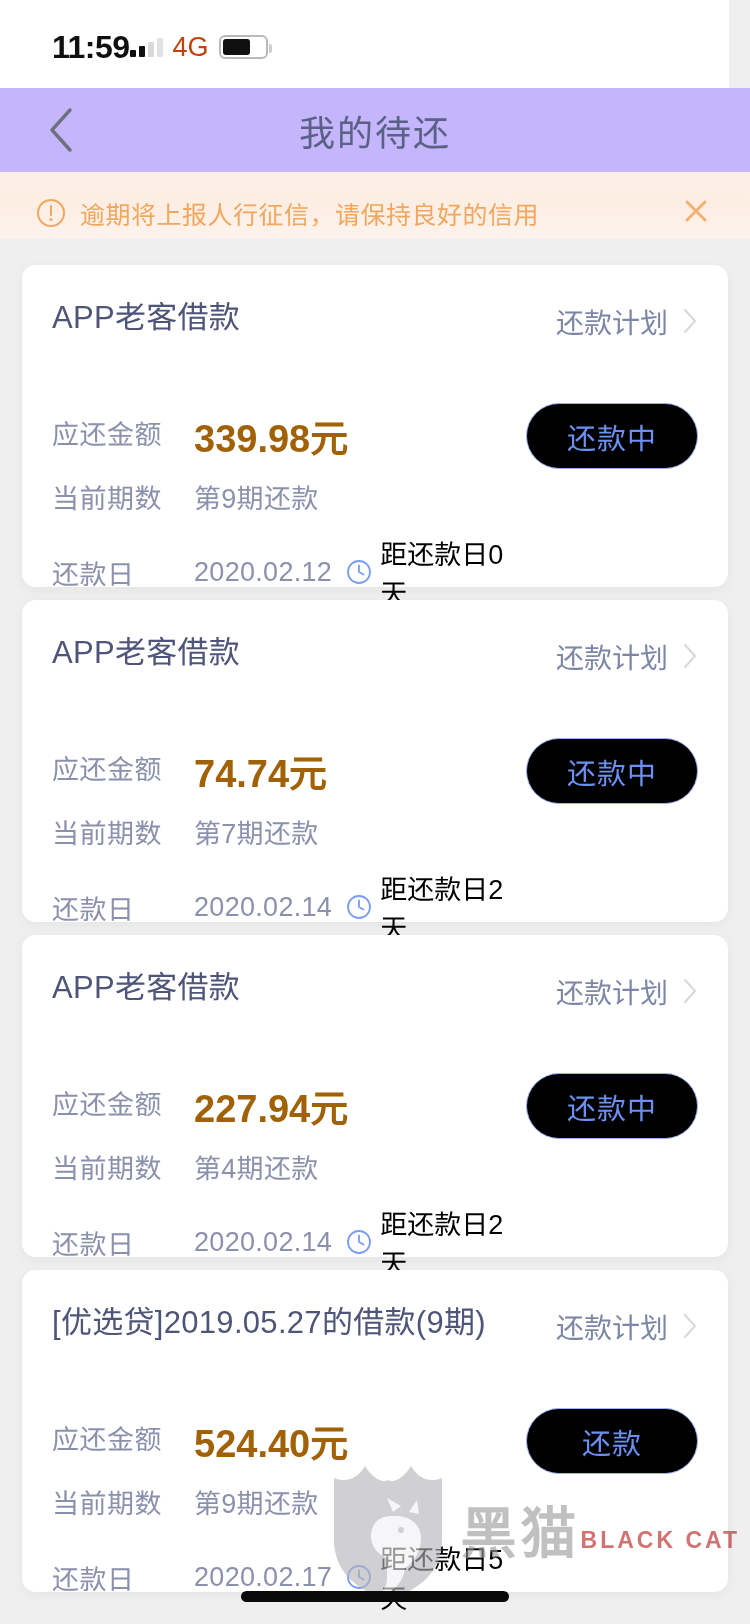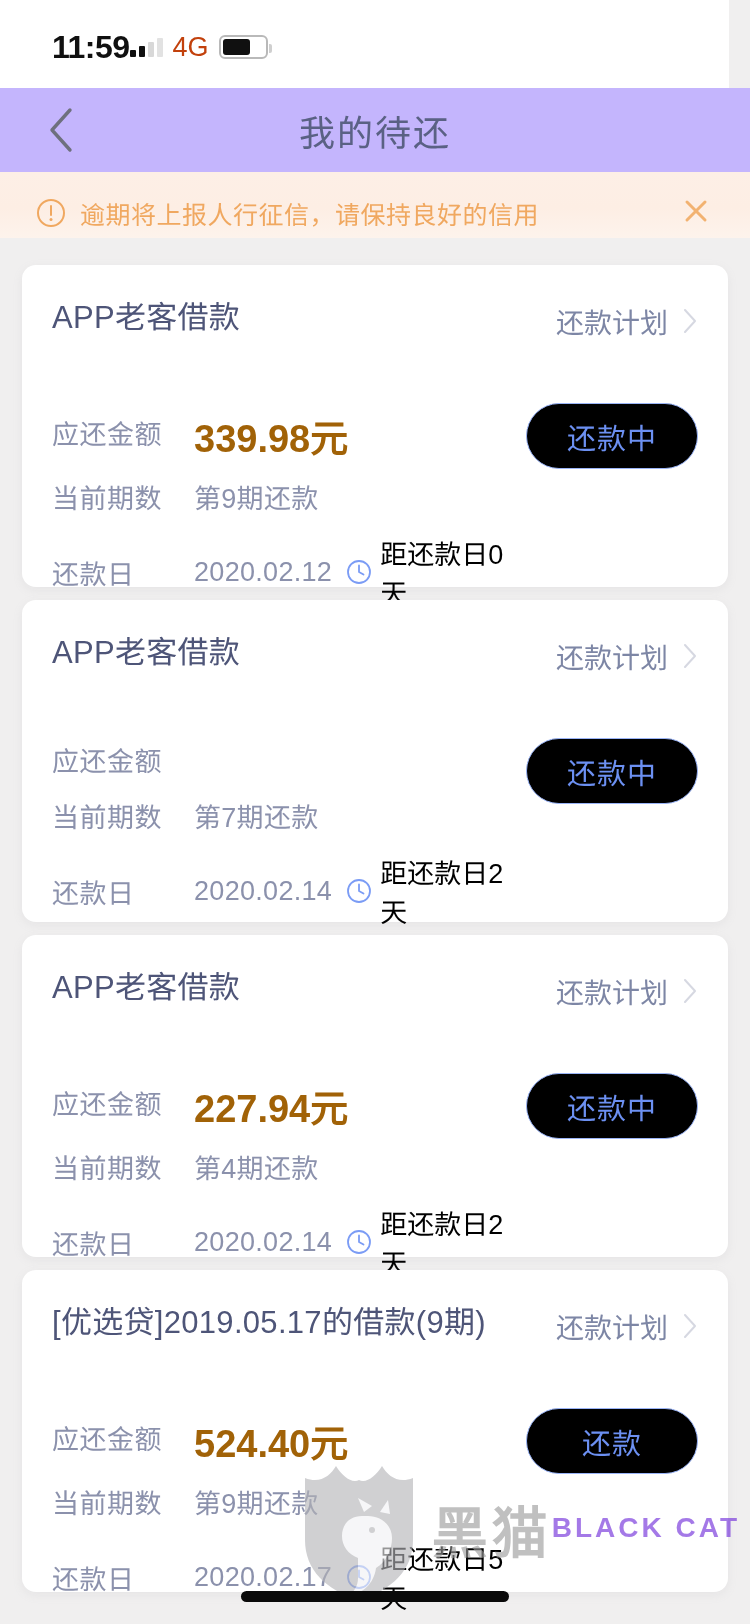--- a/index.html
+++ b/index.html
@@ -177,22 +177,22 @@
     position:absolute; right: 10px; bottom: 18px;
     display:flex; align-items:center; gap: 14px;
     opacity: 0.62; pointer-events: none;
   }
   .wm-texts { display:flex; flex-direction:row; align-items:flex-start; }
   .wm-cn {
     font-size: 56px; font-weight: bold; color:#9a9a9a;
     letter-spacing: 4px; line-height: 1;
   }
   .wm-en {
-    font-size: 28px; font-weight: bold; color:#6d28d9;
-    letter-spacing: 3px; margin-top: 6px;
+    font-size: 23px; font-weight: bold; color:#b91c1c;
+    letter-spacing: 3px; margin-top: 21px;
   }
 
   
   .home-indicator {
     position:absolute; bottom: 22px; left: 50%;
     transform: translateX(-50%);
     width: 268px; height: 11px;
     background:#0a0a0a; border-radius: 6px;
   }
 </style>
@@ -300,20 +300,21 @@
             <svg width="16" height="26" viewBox="0 0 16 26" fill="none">
               <path d="M3 2 L13 13 L3 24" stroke="#8b91ac" stroke-width="2" stroke-linecap="round" stroke-linejoin="round"></path>
             </svg>
           </span>
         </div>
       </div>
       <div class="card-body">
         <div class="rows">
           <div class="row amount">
             <div class="row-label">应还金额</div>
+            <div class="row-value">74.74元</div>
           </div>
           <div class="row">
             <div class="row-label">当前期数</div>
             <div class="row-value">第7期还款</div>
           </div>
           <div class="row">
             <div class="row-label">还款日</div>
             <div class="due-wrap">
               <div class="row-value">2020.02.14</div>
               <div class="due-chip">
@@ -369,21 +370,21 @@
               </div>
             </div>
           </div>
         </div>
         <div class="status-btn">还款中</div>
       </div>
     </div>
 
     <div class="card">
       <div class="card-head">
-        <div class="card-title">[优选贷]2019.05.17的借款(9期)</div>
+        <div class="card-title">[优选贷]2019.05.27的借款(9期)</div>
         <div class="plan-link">
           <span>还款计划</span>
           <span class="plan-chevron">
             <svg width="16" height="26" viewBox="0 0 16 26" fill="none">
               <path d="M3 2 L13 13 L3 24" stroke="#8b91ac" stroke-width="2" stroke-linecap="round" stroke-linejoin="round"></path>
             </svg>
           </span>
         </div>
       </div>
       <div class="card-body">

